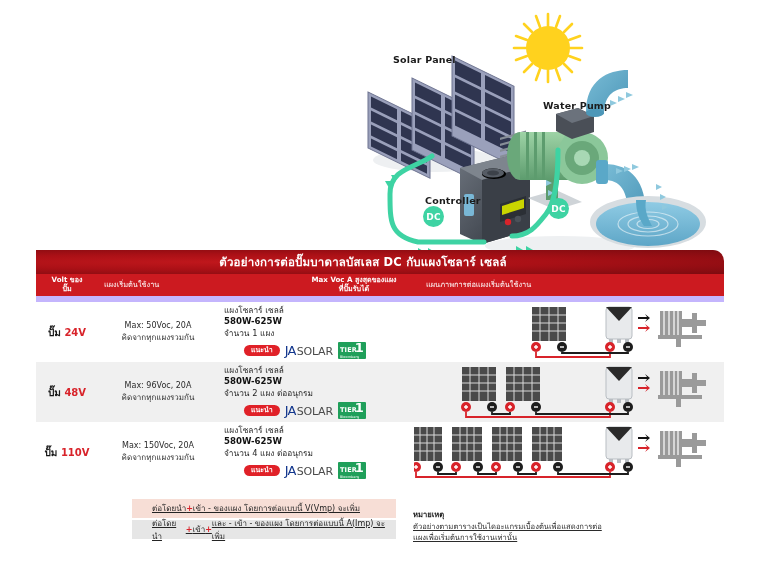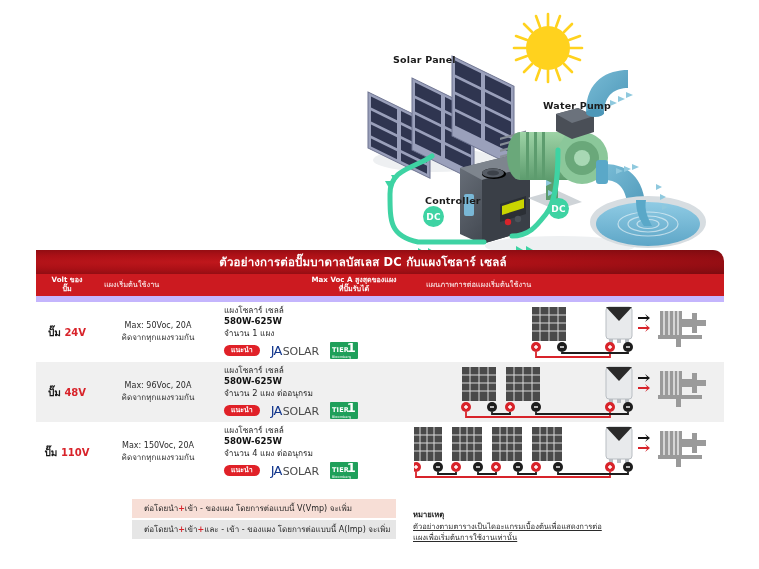--- a/index.html
+++ b/index.html
@@ -65,21 +65,21 @@
     width: 62px; text-align: center; font-size: 10px; font-weight: bold; color: #171717;
   }
   .cell-volt .v { color: #d8232a; }
   .cell-max {
     width: 120px; text-align: center; font-size: 8px; color: #2a2a2a; line-height: 1.45;
   }
   .cell-panel { width: 196px; padding-left: 6px; }
   .cell-panel .p-title { font-size: 8.3px; color: #1e1e1e; line-height: 1.35; }
   .cell-panel .p-watt  { font-size: 8.6px; font-weight: bold; color: #111111; line-height: 1.35; }
   .cell-panel .p-count { font-size: 8.3px; color: #1e1e1e; line-height: 1.35; }
-  .brand-row { display: flex; align-items: center; gap: 11px; margin-top: 3px; }
+  .brand-row { display: flex; align-items: center; gap: 5px; margin-top: 3px; margin-left: 20px; }
   .pill {
     background: #e02128; color: #ffffff; font-size: 7px; font-weight: bold;
     padding: 2px 7px; border-radius: 9px; line-height: 1.1;
   }
   .ja { display: flex; align-items: baseline; }
   .ja .ja-a { font-size: 13px; font-weight: normal; color: #11358c; letter-spacing: -.8px; }
   .ja .ja-s { font-size: 11px; color: #4a4a4a; letter-spacing: -.2px; margin-left: 1px; }
   .tier {
     background: #1f9f5a; color: #ffffff; width: 28px; height: 17px; border-radius: 1px;
     position: relative; display: flex; align-items: center; justify-content: flex-start;
@@ -95,22 +95,22 @@
   
   .legend { position: absolute; left: 36px; top: 499px; width: 360px; }
   .legend-row { display: flex; align-items: stretch; height: 19px; margin-bottom: 2px; }
   .legend-key {
     width: 96px; display: flex; align-items: center; justify-content: center;
     color: #ffffff; font-size: 8px; font-weight: bold; margin-top: 41px;
   }
   .legend-key.series { background: #cc1a20; }
   .legend-key.parallel { background: #6b6b6b; }
   .legend-val {
-    flex: 1; display: flex; align-items: center; padding-left: 12px;
-    font-size: 8px; color: #242424;
+    flex: 1; display: flex; align-items: center; padding-left: 20px;
+    font-size: 8px; color: #242424; text-decoration: underline;
   }
   .legend-val.series { background: #f7ded6; }
   .legend-val.parallel { background: #e6e6e6; }
   .legend-val .plus { color: #d8232a; font-weight: bold; }
 
   .note { position: absolute; left: 413px; top: 508px; width: 240px; }
   .note-title { font-size: 7.6px; font-weight: bold; color: #1b1b1b; margin-bottom: 1px; }
   .note-body  { font-size: 7.6px; color: #2b2b2b; line-height: 1.45; text-decoration: underline; }
 </style>
 </head>

